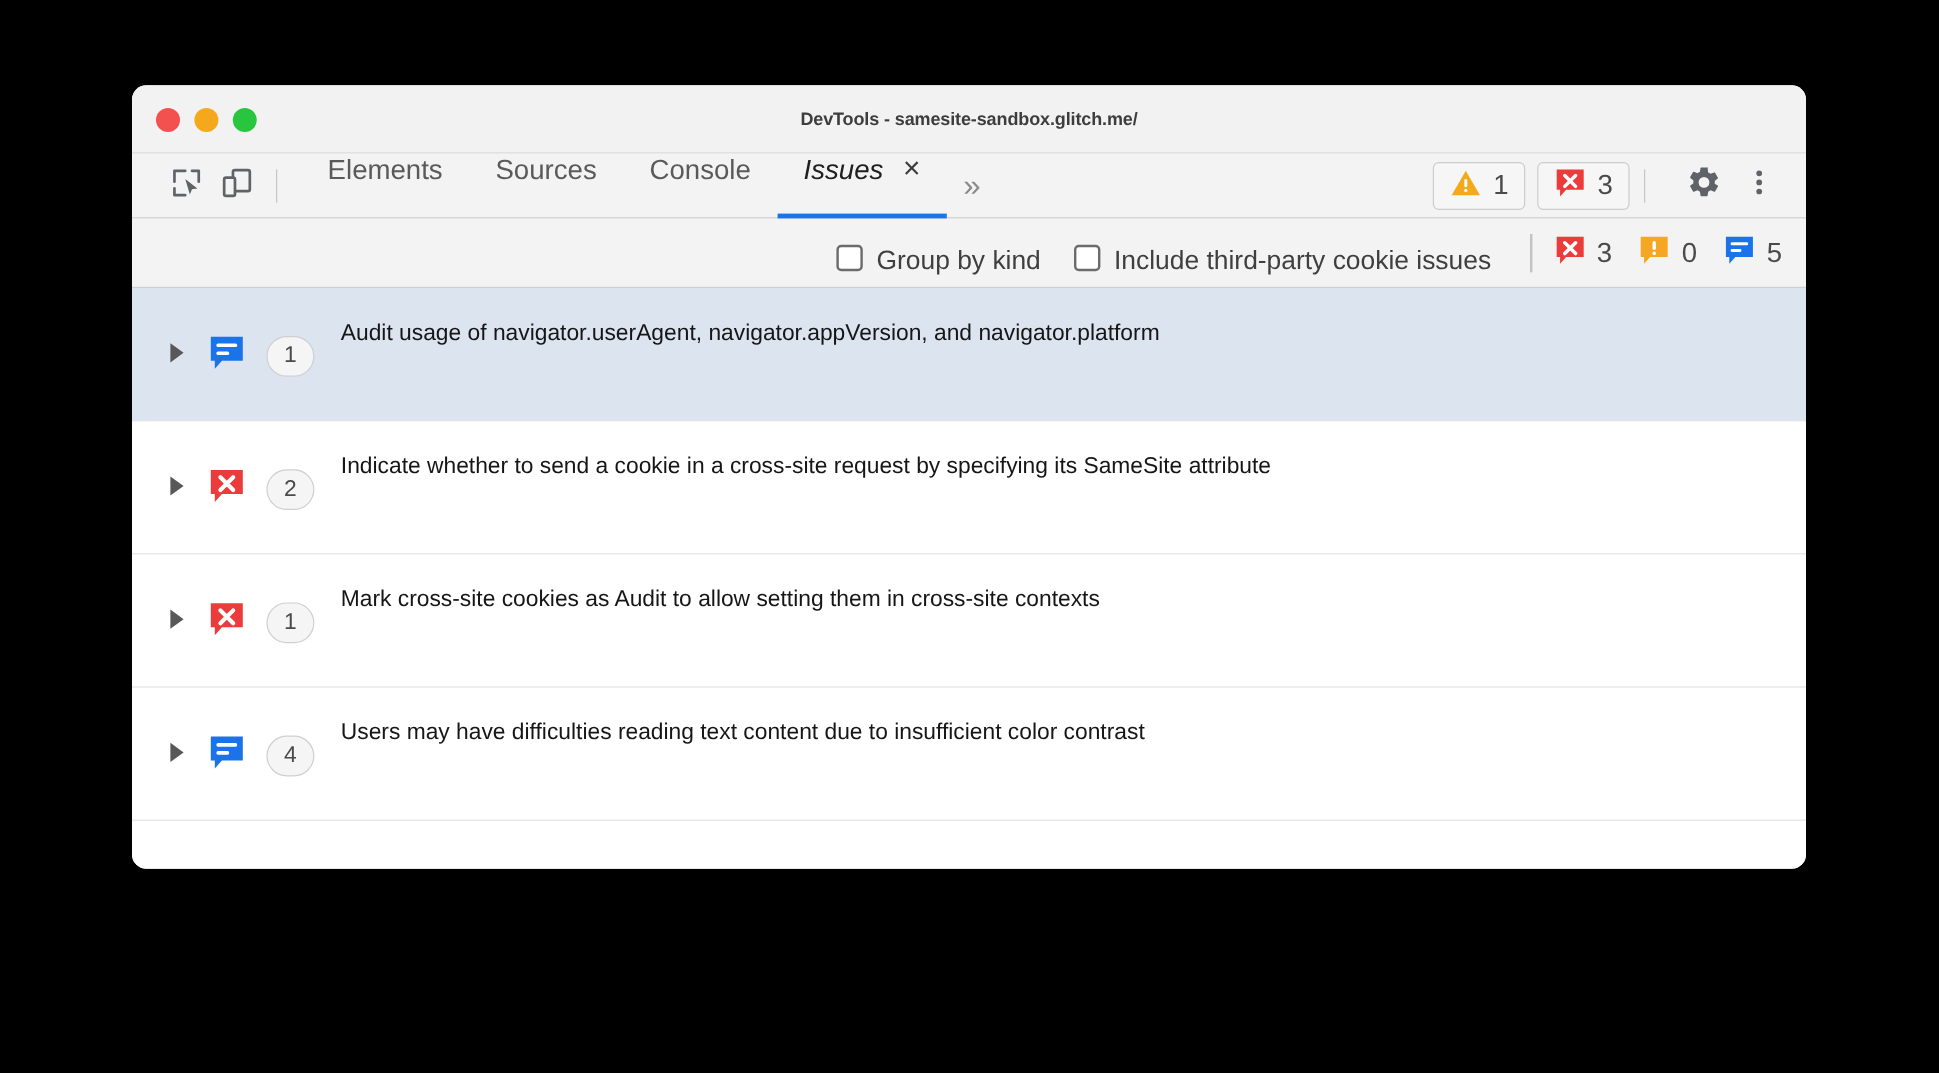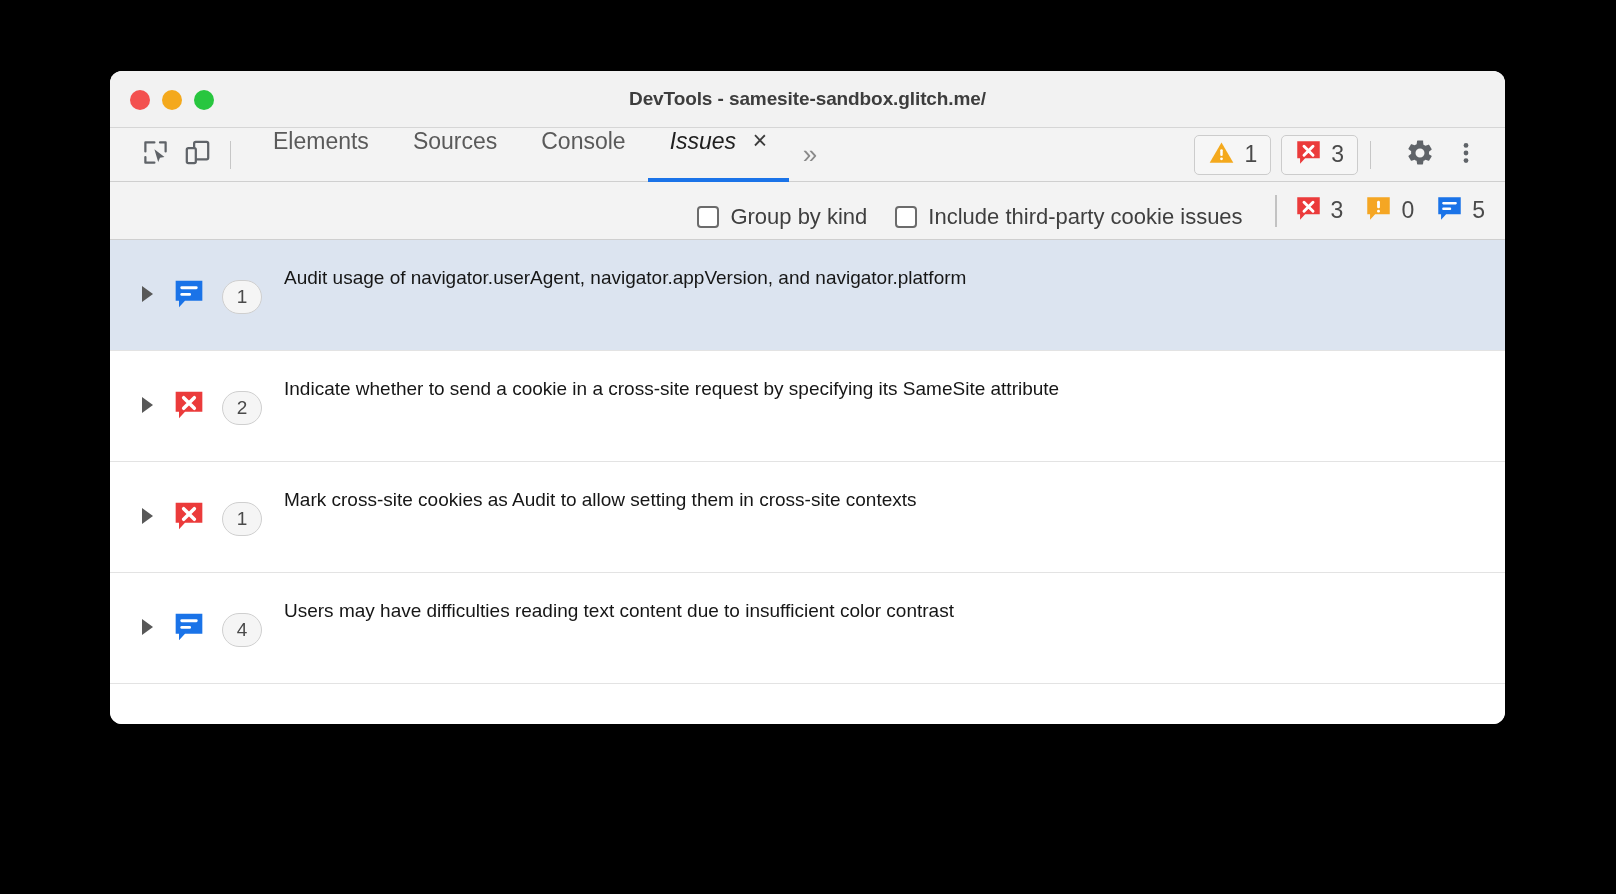--- a/index.html
+++ b/index.html
@@ -59,21 +59,21 @@
     border-radius: 50%;
     display: block;
   }
   .light.close  { background: #f3514f; }
   .light.min    { background: #f4a91d; }
   .light.max    { background: #28c63f; }
 
   .window-title {
     width: 100%;
     text-align: center;
-    font-size: 19px;
+    font-size: 15px;
     font-weight: bold;
     color: #3d3d3d;
     letter-spacing: -0.1px;
     user-select: none;
   }
 
   
   .tabbar {
     position: relative;
     height: 54px;
@@ -175,21 +175,20 @@
     border-bottom: 1px solid #cfcfcf;
     display: flex;
     align-items: center;
     justify-content: flex-end;
     padding: 0 18px 0 24px;
     gap: 0;
   }
 
   .check-item {
     display: flex;
-    align-items: center;
     gap: 11px;
     margin-right: 28px;
     cursor: default;
     user-select: none;
     margin-top: 13px;
   }
   .checkbox {
     width: 22px; height: 22px;
     border: 2px solid #6b6b6b;
     border-radius: 4px;

